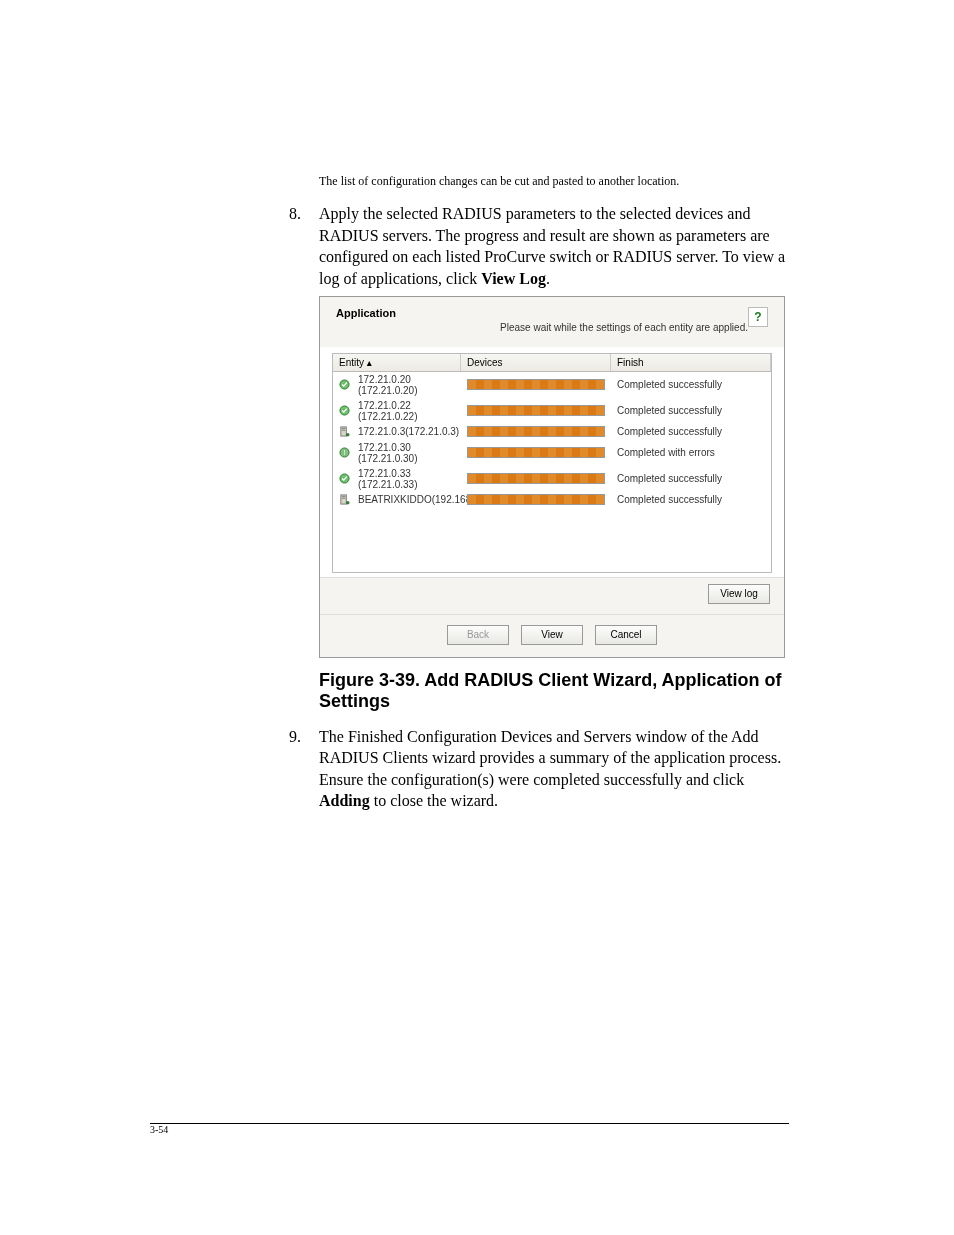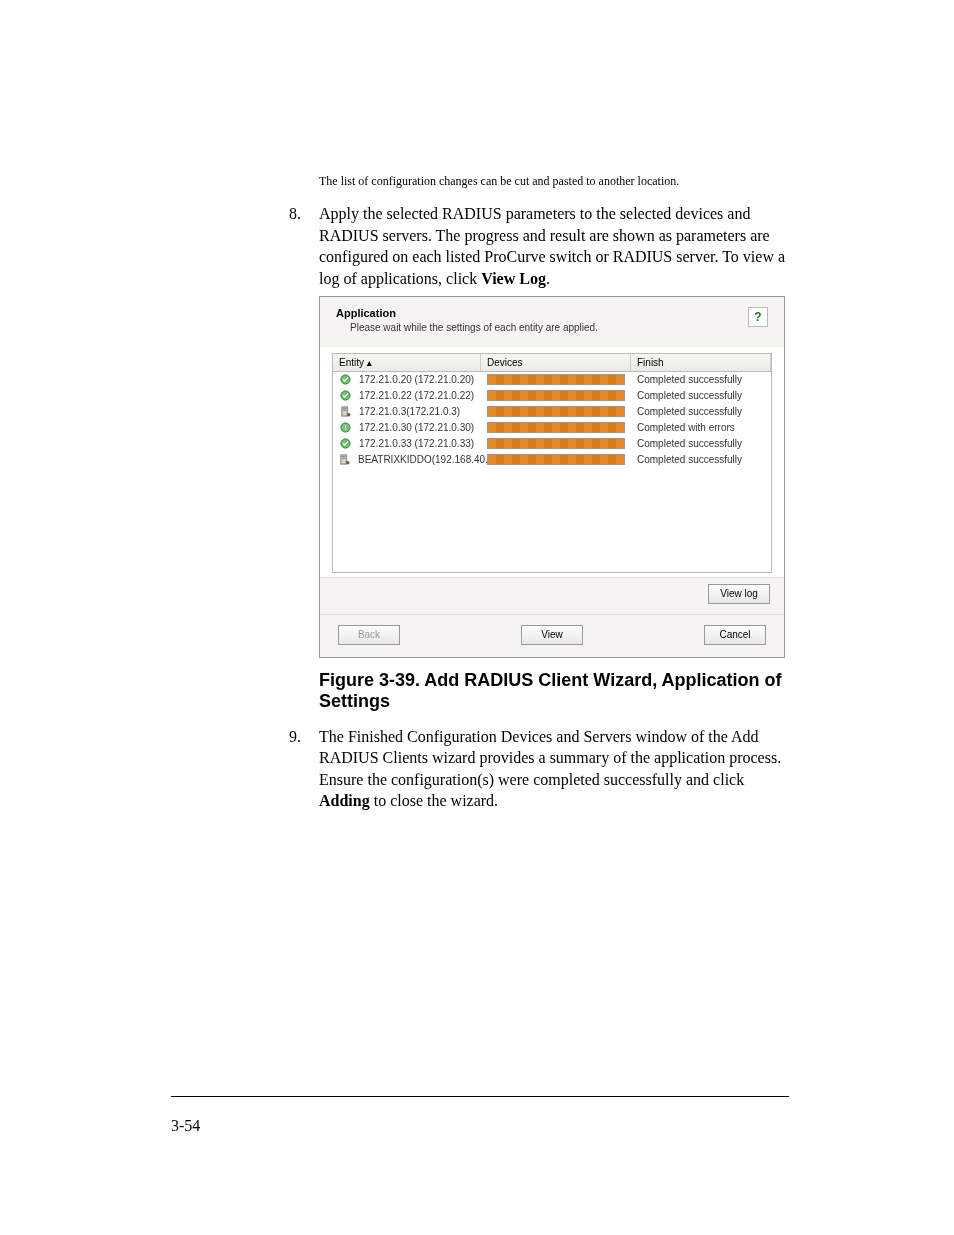--- a/index.html
+++ b/index.html
@@ -25,47 +25,47 @@
   
   .wizard-wrap { margin-top:4px; border:1px solid #999; width:466px; background:#fff; font-family: Tahoma, Arial, sans-serif; font-size:10px; color:#000; }
   .titlebar { height:17px; background: linear-gradient(#e9e9e9,#d9d9d9); border-bottom:1px solid #aaa; display:flex; align-items:center; padding:0 2px 0 4px; font-weight:bold; font-size:10px; }
   .titlebar .tb-icon { width:12px; height:12px; margin-right:4px; display:inline-flex; align-items:center; justify-content:center; }
   .titlebar .title { flex:1; }
   .close-btn { width:14px; height:13px; background:#e88; border:1px solid #c44; display:flex; align-items:center; justify-content:center; color:#fff; font-size:9px; line-height:1; cursor:pointer; }
 
   .hdr-panel { background:#f5f4f0; padding:10px 16px 14px 16px; display:flex; align-items:flex-start; }
   .hdr-text { flex:1; }
   .hdr-title { font-weight:bold; font-size:11px; margin-bottom:3px; }
-  .hdr-sub { font-size:10px; color:#333; padding-left:14px; }
+  .hdr-sub { font-size:10px; color:#333; padding-left:14px;text-align:right; }
   .help-btn { width:20px; height:20px; border:1px solid #bbb; background:#fff; display:flex; align-items:center; justify-content:center; color:#1a7a1a; font-weight:bold; font-size:12px; cursor:pointer; }
 
   .table-zone { margin:6px 12px 4px 12px; border:1px solid #bbb; background:#fff; }
   .thead { display:flex; background:linear-gradient(#f6f6f2,#eceae3); border-bottom:1px solid #bbb; font-size:10px; }
   .thead .th { padding:3px 6px; border-right:1px solid #ccc; }
-  .col-entity { width:148px; }
+  .col-entity { width:128px; }
   .col-progress { width:150px; }
   .col-status { flex:1; }
 
   .tbody { min-height:200px; }
   .trow { display:flex; align-items:center; font-size:10px; color:#333; padding:1px 0; }
   .tcell { padding:1px 6px; }
   .tcell.col-entity { display:flex; align-items:center; gap:8px; }
   .ic { width:12px; height:12px; display:inline-flex; align-items:center; justify-content:center; }
   .prog-outer { height:11px; border:1px solid #999; background:#fff; margin:1px 2px; }
   .prog-inner { height:100%; background: repeating-linear-gradient(90deg,#e08a2a 0 8px,#d97a15 8px 16px); }
 
   .footer1 { display:flex; justify-content:flex-end; padding:6px 14px 10px; background:#f5f4f0; border-top:1px solid #ddd; }
-  .footer2 { display:flex; justify-content:space-between; gap:0; padding:10px 18px 12px; background:#f5f4f0; border-top:1px solid #ddd; }
+  .footer2 { display:flex; justify-content:center; gap:12px; padding:10px 24px 12px; background:#f5f4f0; border-top:1px solid #ddd; }
   .wbtn { min-width:62px; height:20px; padding:0 10px; border:1px solid #999; background:linear-gradient(#fdfdfd,#e8e8e4); font-size:10px; font-family:Tahoma,Arial,sans-serif; display:inline-flex; align-items:center; justify-content:center; cursor:pointer; }
   .wbtn.disabled { color:#999; cursor:default; }
   .underline-first::first-letter { text-decoration: underline; }
 
   .fig-caption { font-family: Arial, Helvetica, sans-serif; font-weight:bold; font-size:18px; margin:12px 0 14px 0; }
 
-  .page-foot { position:absolute; bottom:100px; left:171px; right:165px; border-top:1px solid #000; padding-top:20px; font-size:16px; }
+  .page-foot { position:absolute; bottom:100px; left:150px; right:165px; border-top:1px solid #000; padding-top:0; font-size:10px; }
 </style>
 </head>
 <body>
 
 <div class="page">
 
   <div class="running-head">
   </div>
 
   <div class="body-col">

